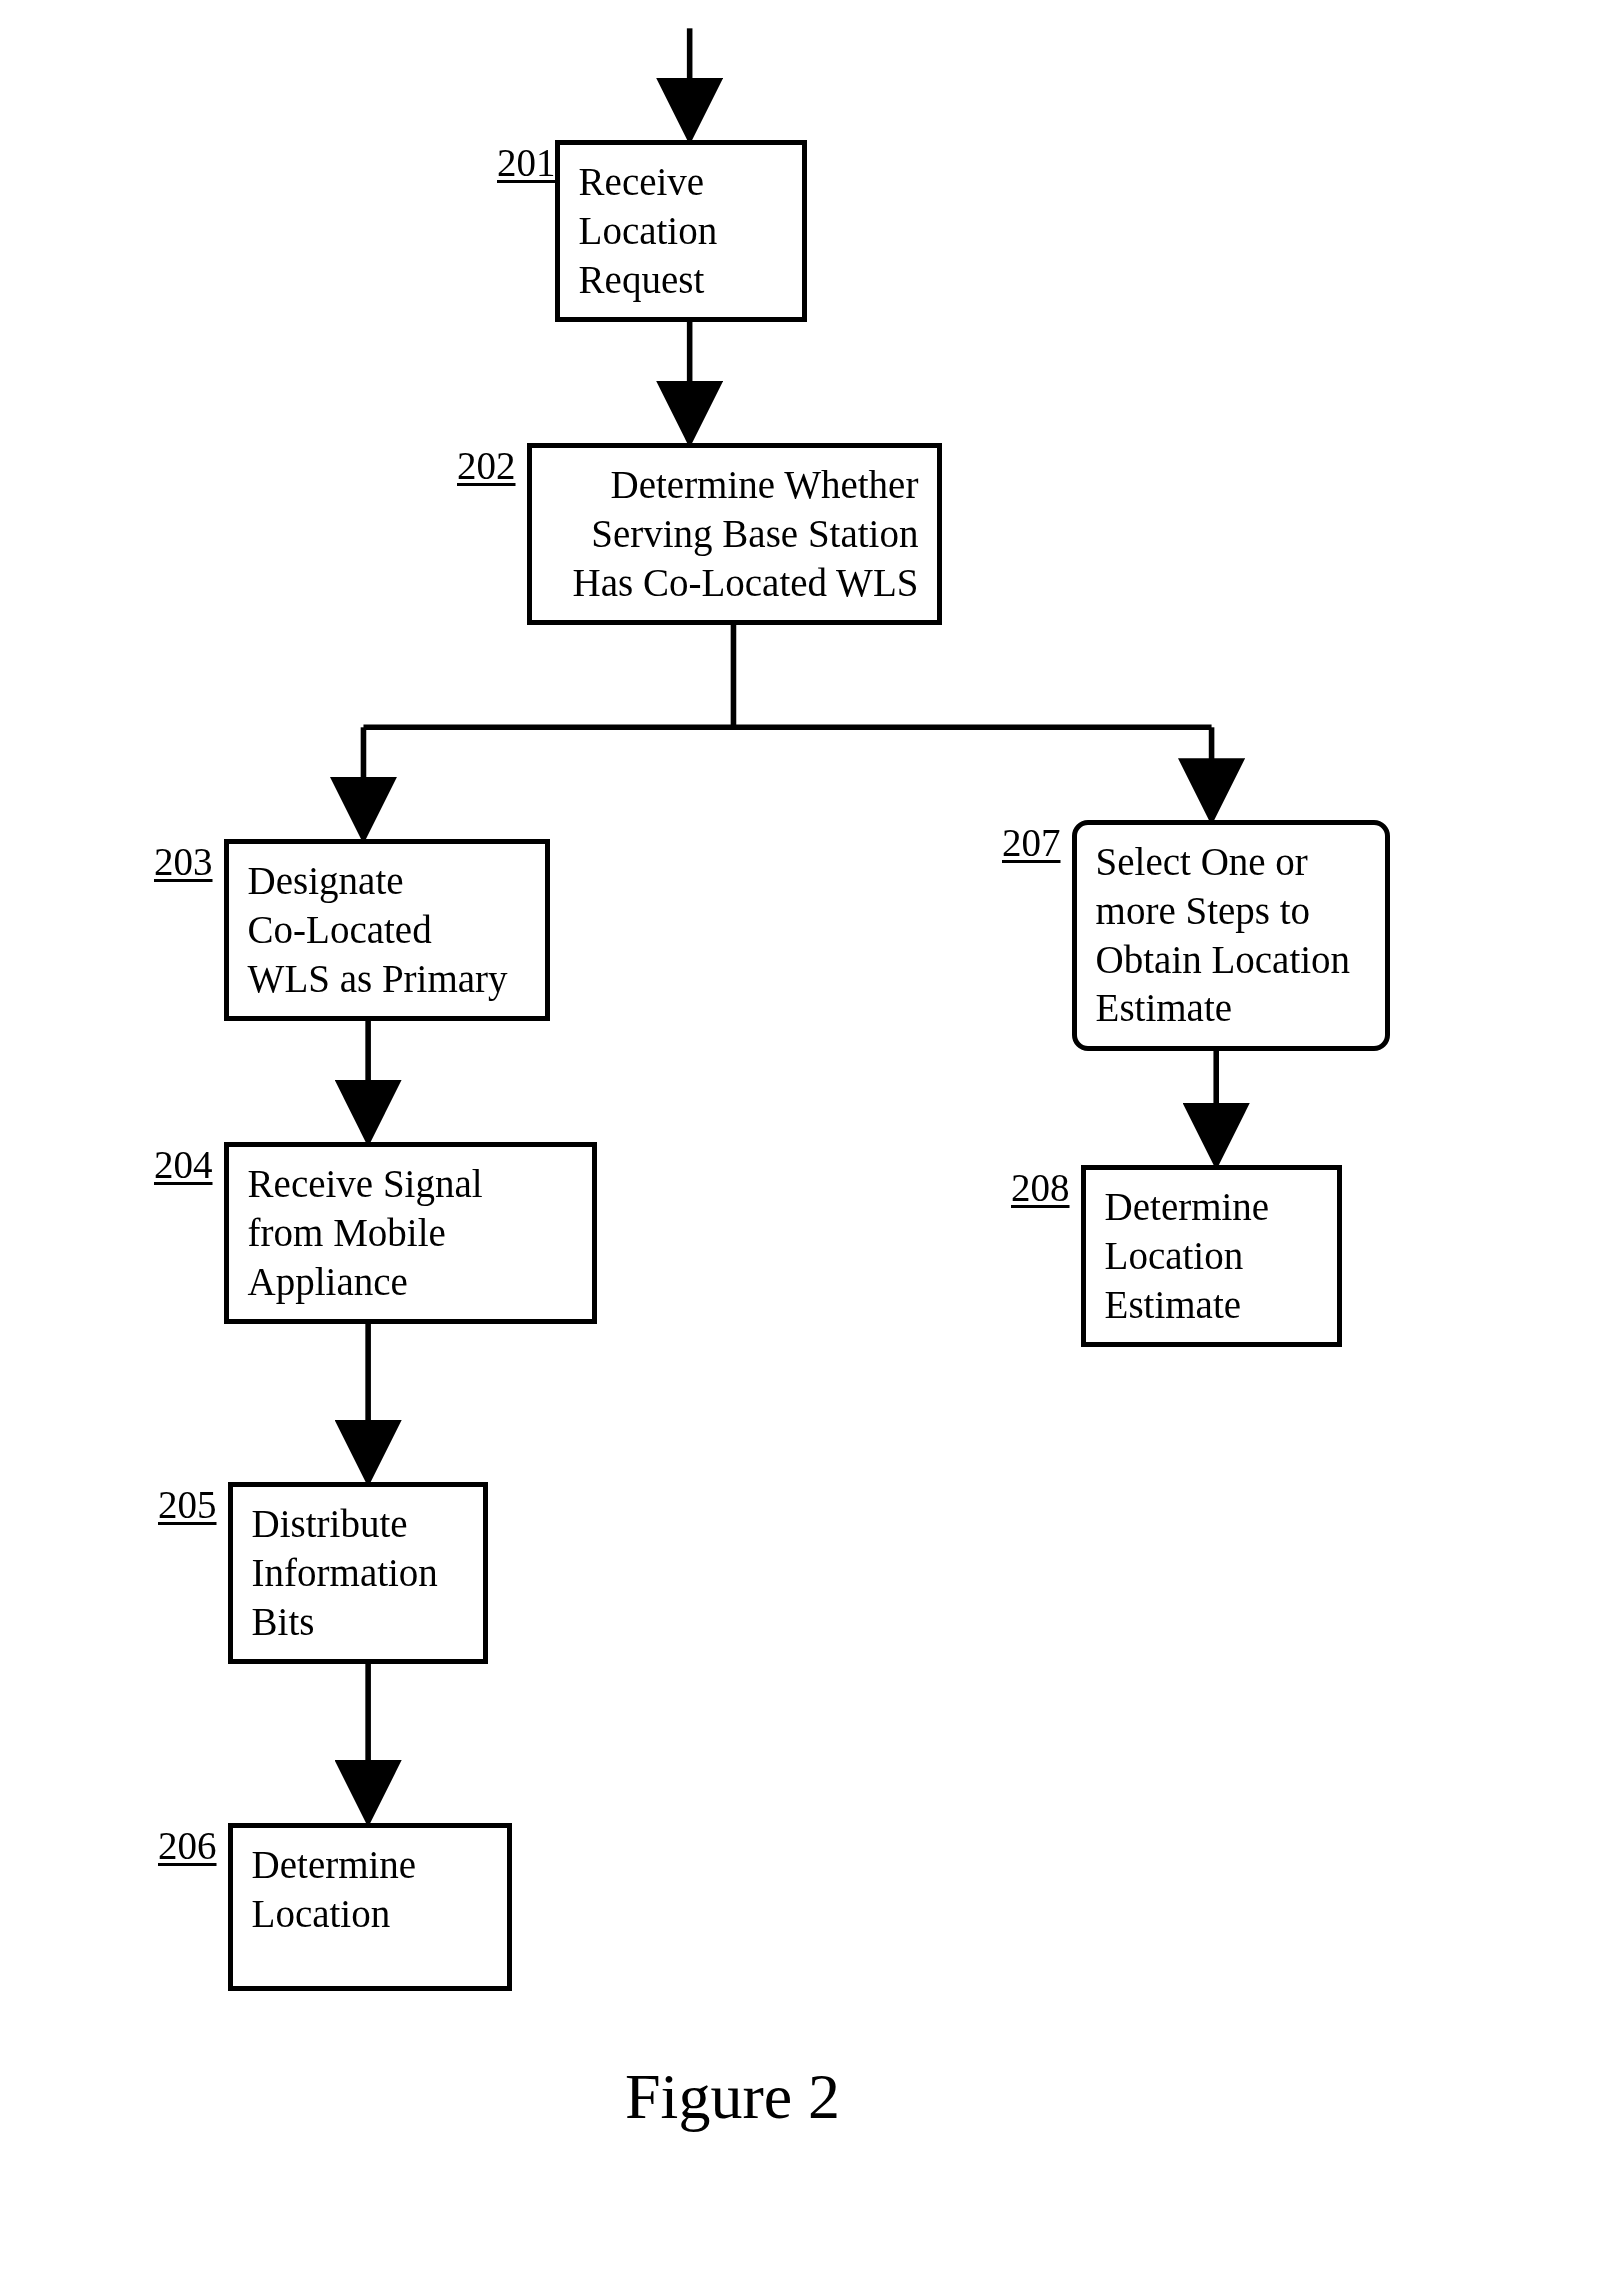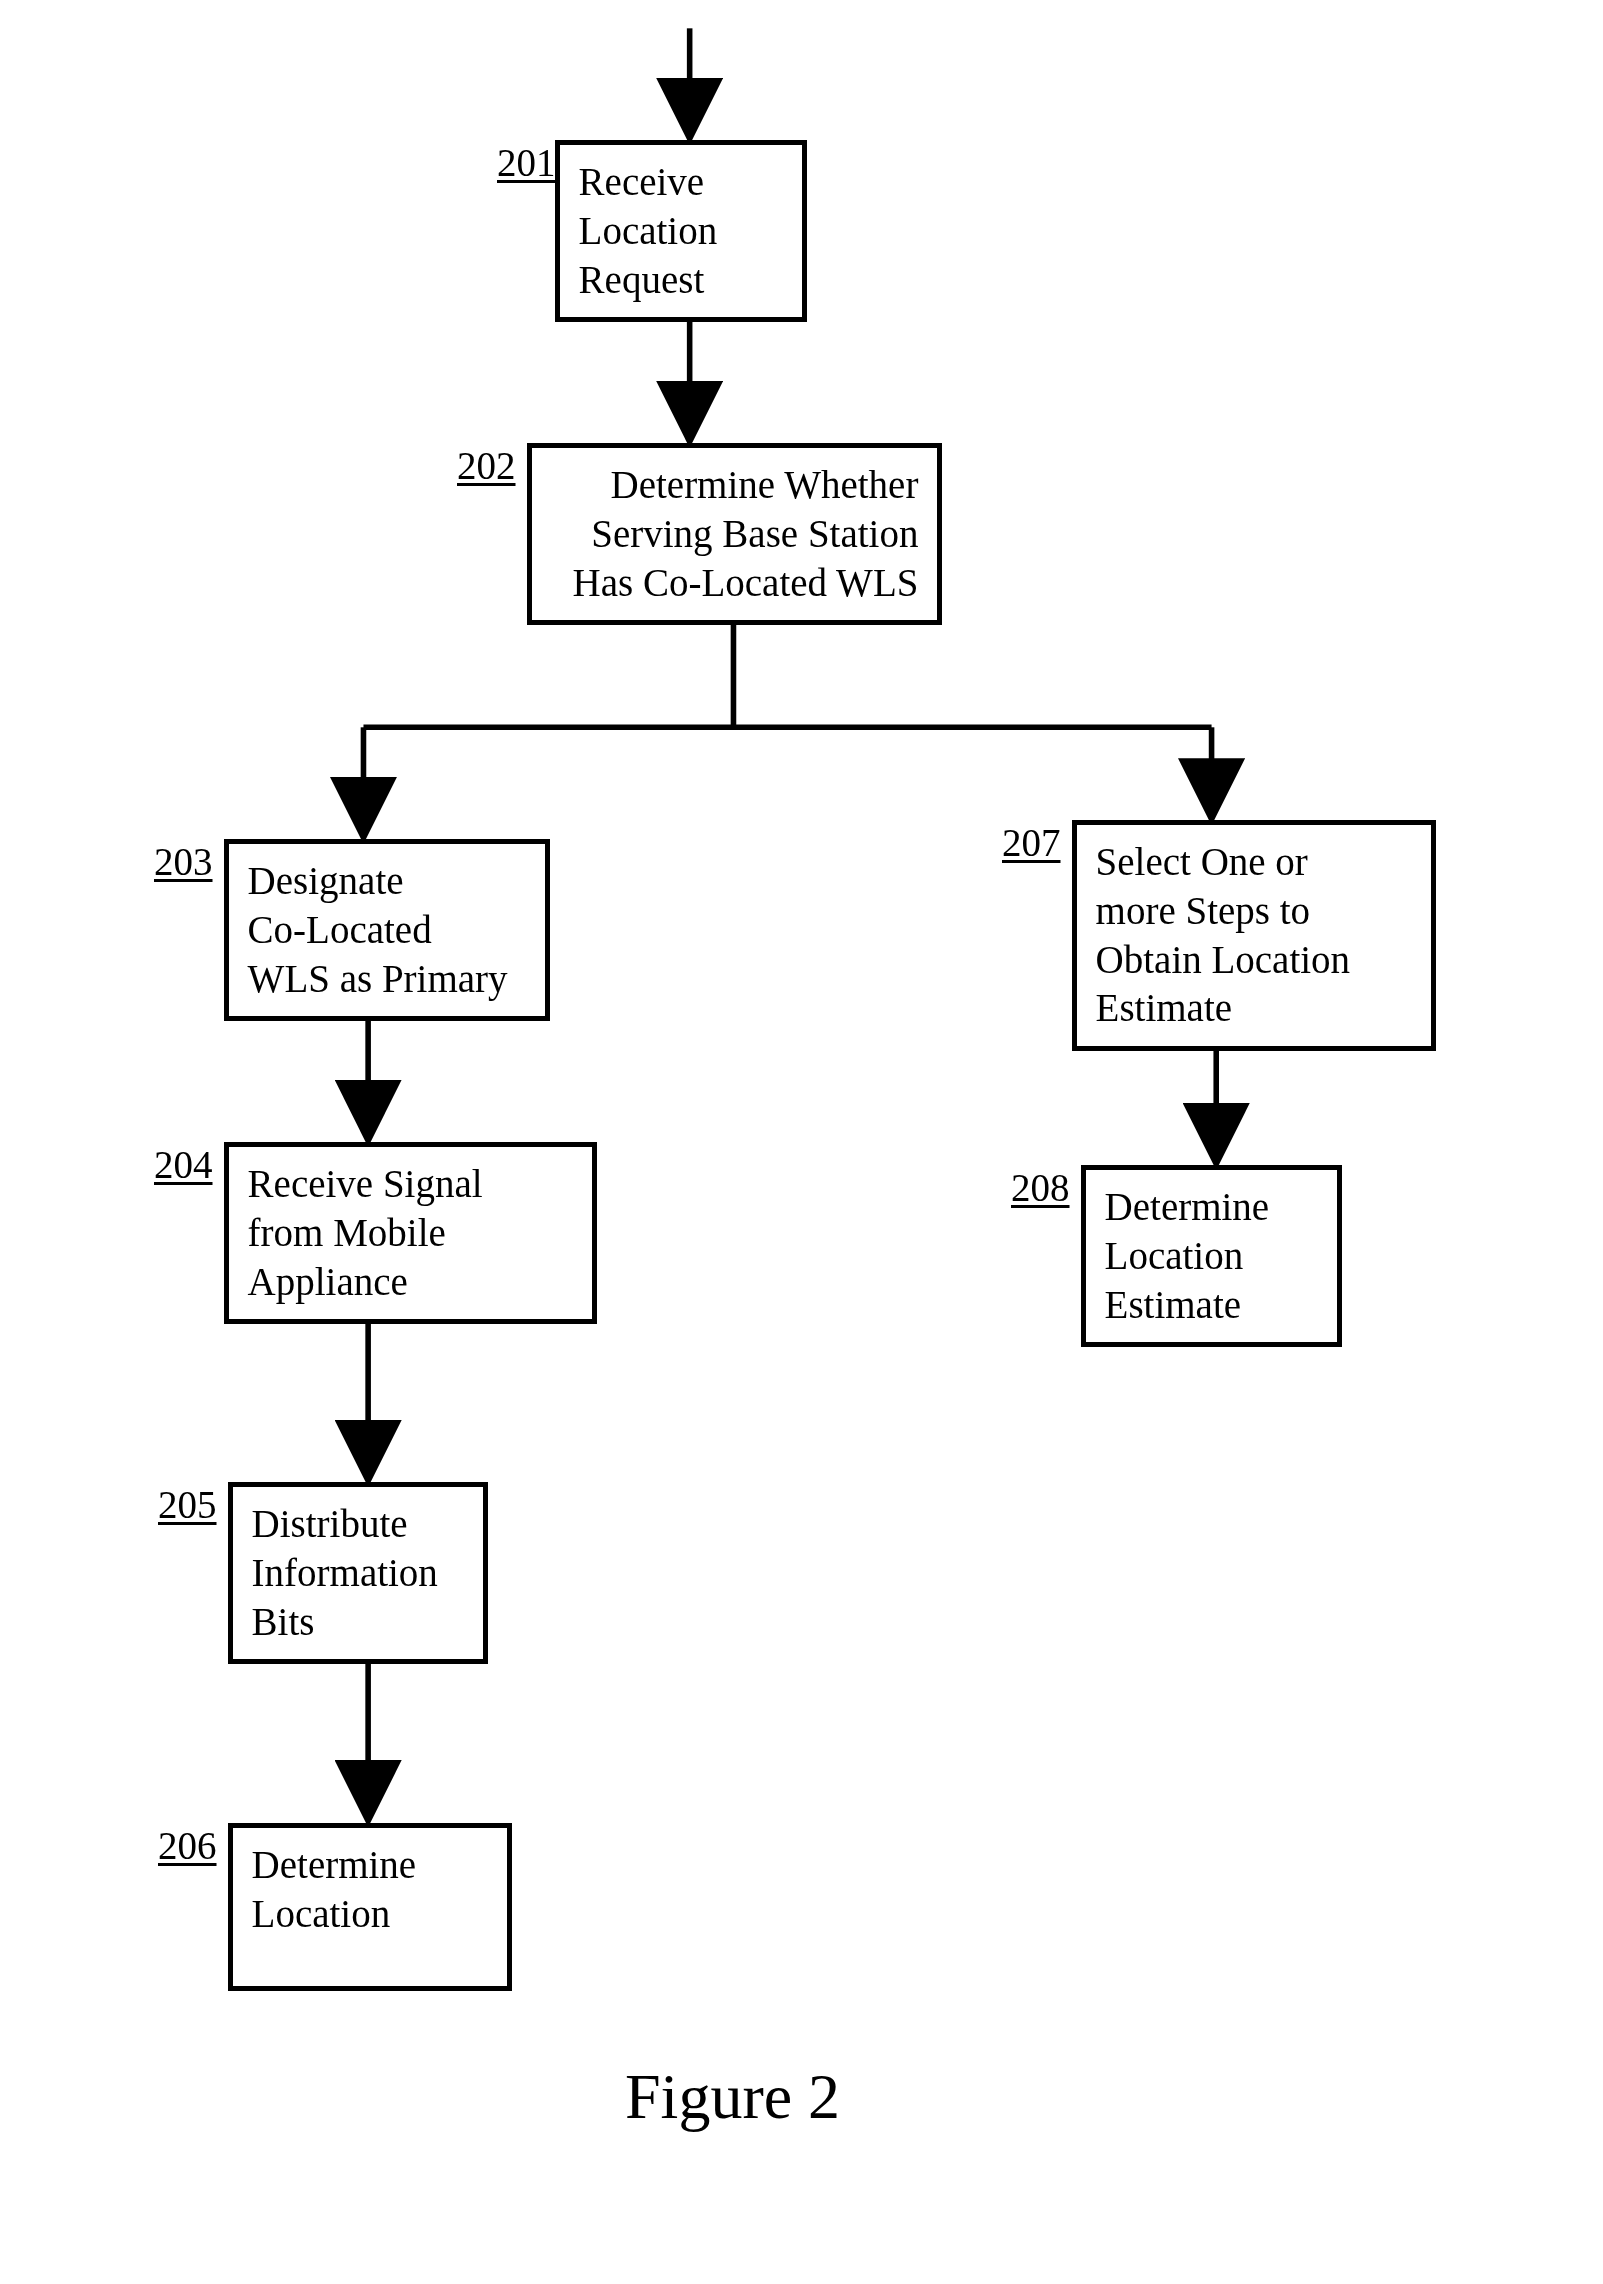--- a/index.html
+++ b/index.html
@@ -74,21 +74,21 @@
 Bits</span>
 </div>
 
 <div class="num" style="left:158px; top:1823px;">206</div>
 <div class="box" style="left:228px; top:1823px; width:284px; height:168px;">
   <span style="white-space:pre-line;">Determine
 Location</span>
 </div>
 
 <div class="num" style="left:1002px; top:820px;">207</div>
-<div class="box" style="left:1072px; top:820px; width:364px;">
+<div class="box" style="left:1072px; top:820px; width:318px;border-radius:16px;">
   <span style="white-space:pre-line;">Select One or
 more Steps to
 Obtain Location
 Estimate</span>
 </div>
 
 <div class="num" style="left:1011px; top:1165px;">208</div>
 <div class="box" style="left:1081px; top:1165px; width:261px;">
   <span style="white-space:pre-line;">Determine
 Location

